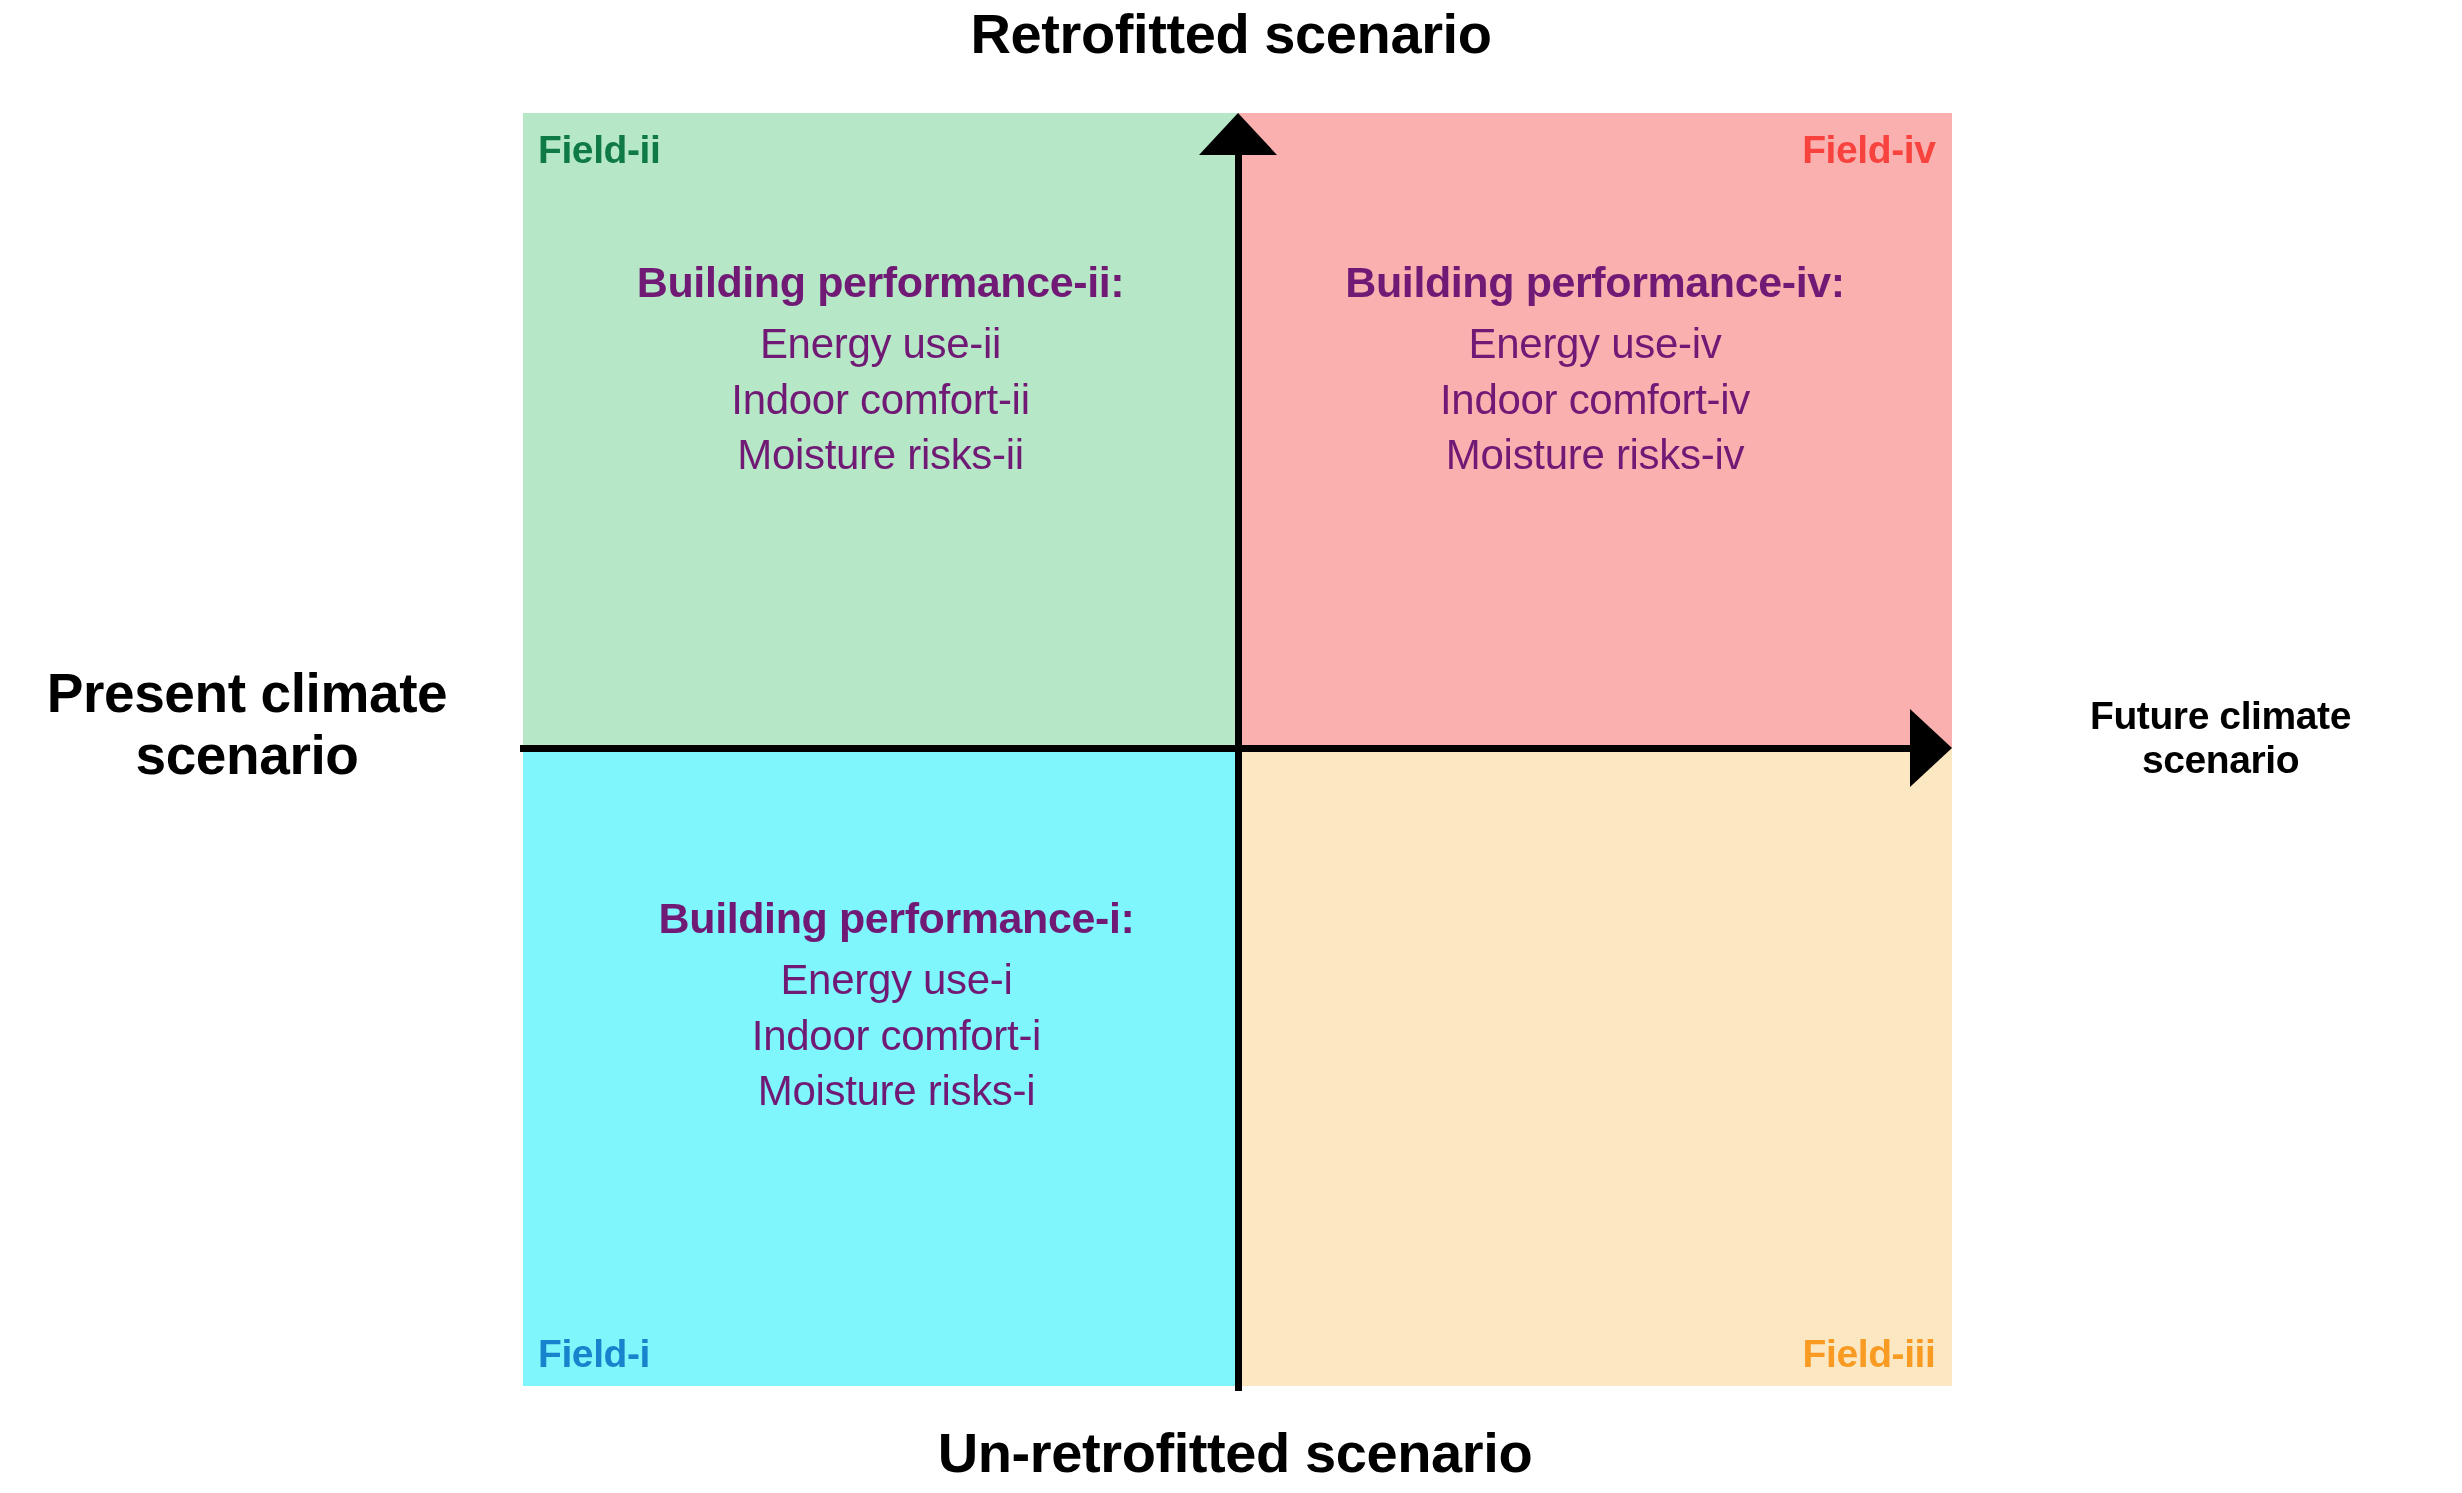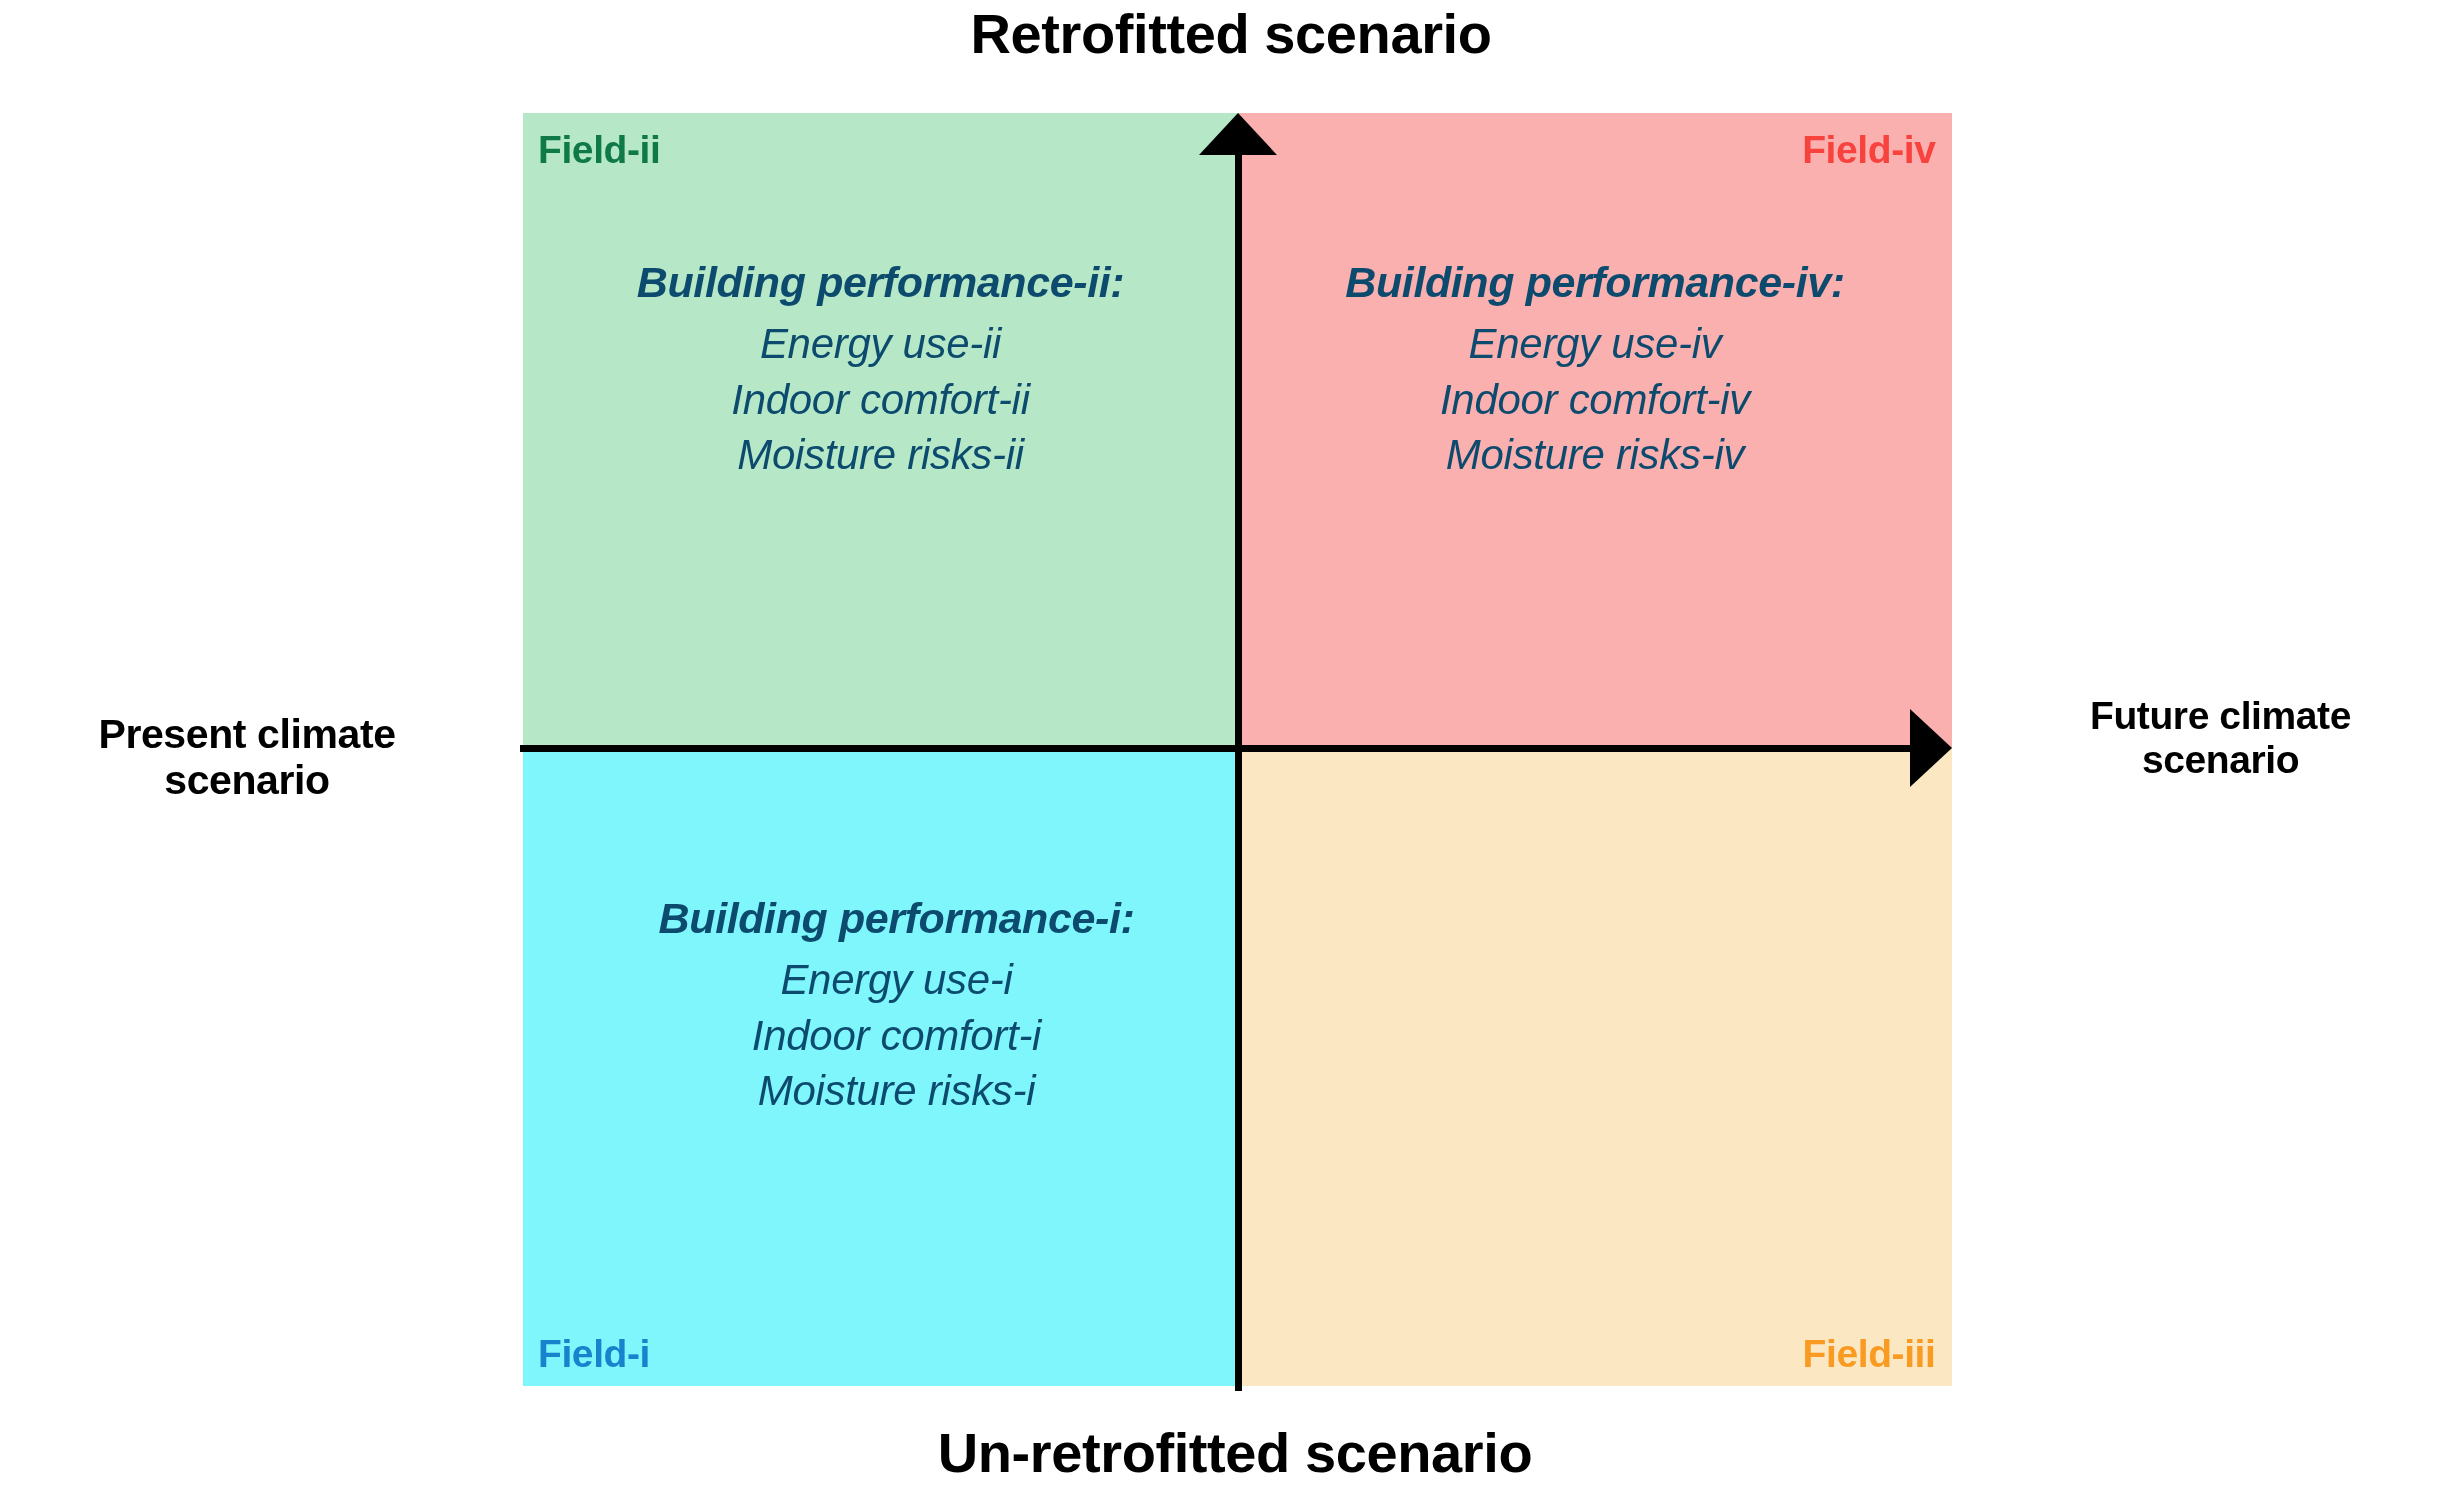--- a/index.html
+++ b/index.html
@@ -38,23 +38,23 @@
   }
   #title-bottom {
     left: 0;
     right: 0;
     top: 1422px;
     font-size: 56px;
     padding-left: 8px;
   }
   #title-left {
     left: 0px;
-    top: 712px;
+    top: 663px;
     width: 494px;
-    font-size: 41px;
+    font-size: 55px;
   }
   #title-right {
     left: 1978px;
     top: 694px;
     width: 485px;
     font-size: 39px;
   }
 
   
   #quad-grid {
@@ -85,24 +85,23 @@
   #field-iv  { right: 16.5px; top: 15px;  color: #f8423e; }
   #field-i   { left: 15px;  bottom: 10.5px; color: #1783cc; }
   #field-iii { right: 16.5px; bottom: 10.5px; color: #f99b22; }
 
   
   .quad-body {
     position: absolute;
     left: 0;
     right: 0;
     text-align: center;
-    color: #0c4a6e;
+    color: #701a75;
     line-height: 1.33;
     font-stretch: condensed;
-    font-style: italic;
   }
   #quad-ii  .quad-body,
   #quad-iv  .quad-body { top: 141px; }
   #quad-i   .quad-body,
   #quad-iii .quad-body { top: 142px; margin-left: 32px; }
 
   .quad-heading {
     display: block;
     font-weight: bold;
     font-size: 43px;

